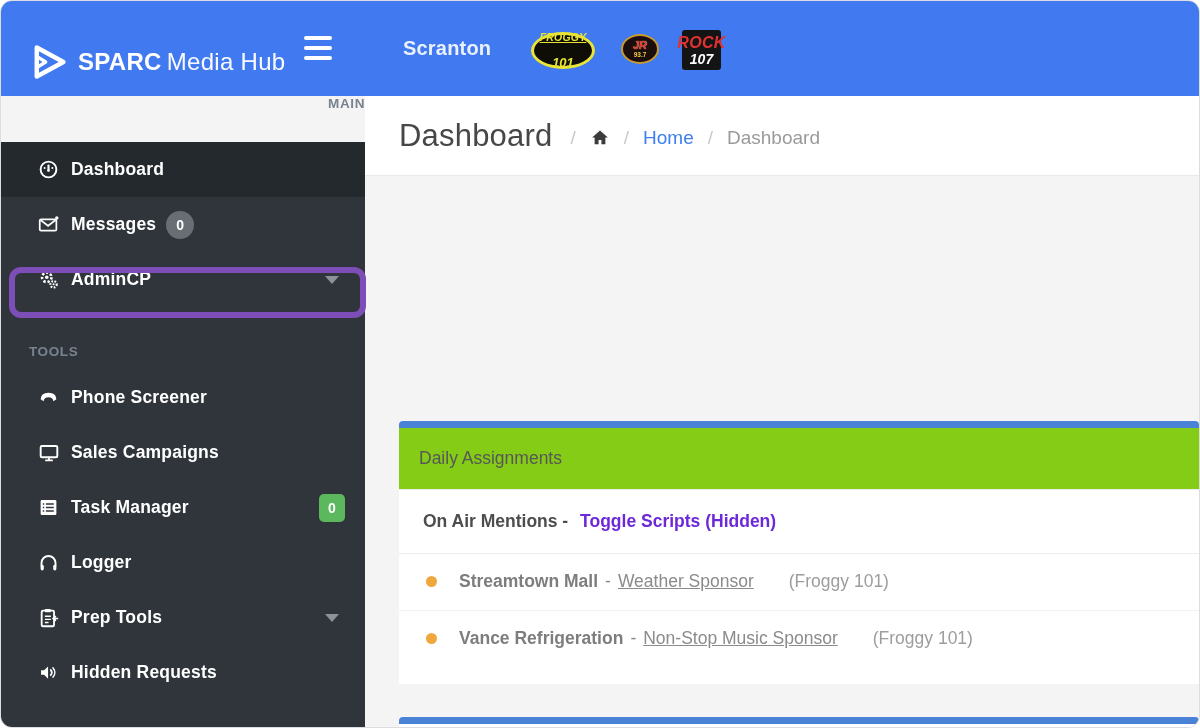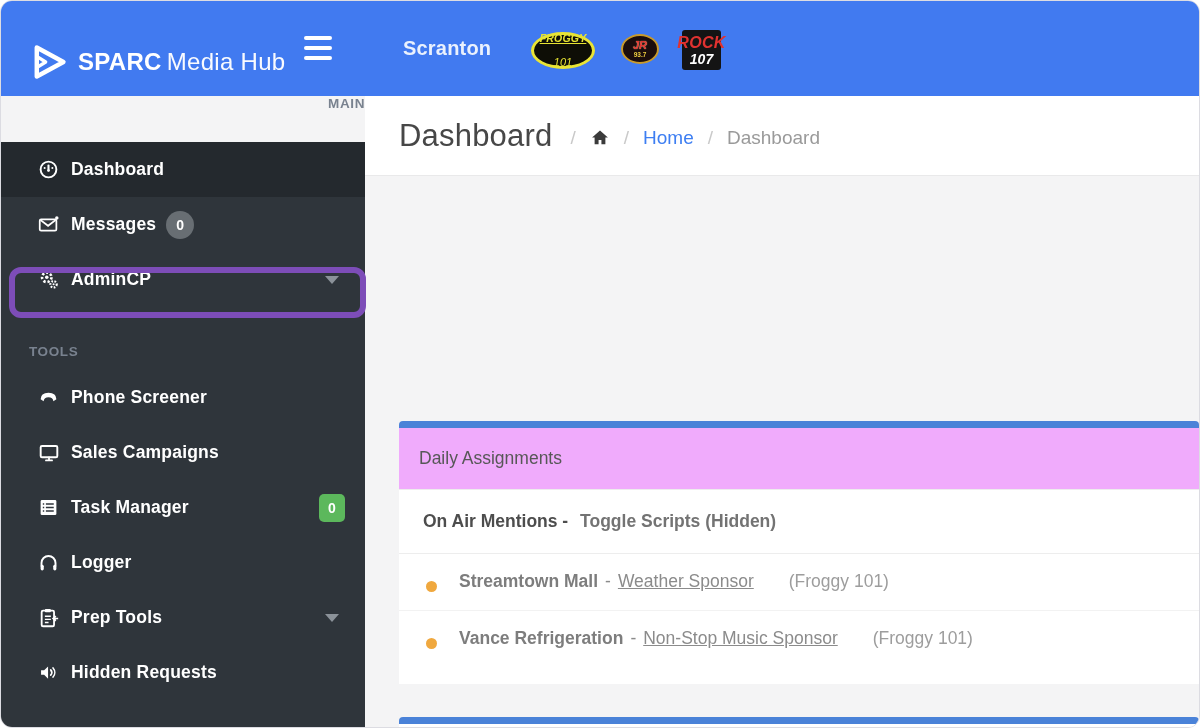--- a/index.html
+++ b/index.html
@@ -20,21 +20,21 @@
   .hamburger{ position:absolute; left:303px; top:35px; width:28px; height:24px; background:none; border:none;
     display:flex; flex-direction:column; justify-content:space-between; cursor:pointer;}
   .hamburger span{ display:block; height:4.2px; width:28px; background:#fff; border-radius:2px;}
   .market{ position:absolute; left:402px; top:0; height:95px; display:flex; align-items:center;
     color:#eaf1fd; font-size:20px; font-weight:700; letter-spacing:.2px;}
   .station{ position:absolute; display:flex; flex-direction:column; align-items:center; justify-content:center;
     cursor:pointer; line-height:1; text-align:center;}
   .station.froggy{ left:530px; top:31px; width:64px; height:37px; background:#0e0e06;
     border:3px solid #e9e435; border-radius:50%;}
   .froggy .s1{ color:#e6e332; font-size:10.5px; font-weight:700; font-style:italic; letter-spacing:.2px;text-decoration:underline;}
-  .froggy .s2{ color:#e6e332; font-size:11px; font-weight:400; font-style:italic; margin-top:13px;}
+  .froggy .s2{ color:#e6e332; font-size:13px; font-weight:700; font-style:italic; margin-top:13px;}
   .station.jr{ left:620px; top:33px; width:38px; height:30px; background:#1b0d0c;
     border:2px solid #c89a2c; border-radius:50%;}
   .jr .s1{ color:#e23431; font-size:11px; font-weight:700; font-style:italic; text-shadow:0 0 1px #f7e9b0;}
   .jr .s2{ color:#f0d040; font-size:6.5px; font-weight:700; margin-top:1px;}
   .station.rock{ left:681px; top:29px; width:39px; height:40px; background:#141414; border-radius:3px;}
   .rock .s1{ color:#e03230; font-size:16px; font-weight:700; font-style:italic; letter-spacing:.3px;}
   .rock .s2{ color:#ffffff; font-size:14px; font-weight:700; font-style:italic; margin-top:1px;}
   
   .app{ display:flex; height:633px; }
   
@@ -59,24 +59,24 @@
   .content-header{ height:80px; background:#fff; border-bottom:1px solid #e9e9ea;
     display:flex; align-items:center; padding-left:34px; flex:none;}
   .page-title{ font-size:31px; font-weight:400; color:#474747; letter-spacing:.2px; margin-right:18px;}
   .crumbs{ display:flex; align-items:center; gap:14px; font-size:19px; margin-top:4px;}
   .sep{ color:#c9c9c9; }
   .home-link{ color:#3d7ef2; cursor:pointer; text-decoration:none;}
   .crumb-current{ color:#9a9a9a; }
   .content{ flex:1; overflow:hidden; }
   .box{ margin-left:34px; background:#fff; border-top:7px solid #4a82d8; border-radius:4px 4px 0 0;}
   .box1{ margin-top:245px; }
-  .box-header{ padding:20px; font-size:17.5px; color:#575757; background:#f0abfc; border-bottom:1px solid #ededed;}
+  .box-header{ padding:20px; font-size:17.5px; color:#575757; background:#84cc16; border-bottom:1px solid #ededed;}
   .onair{ padding:21px 24px; font-size:17.5px; color:#4d4d4d; font-weight:700; border-bottom:1px solid #ededed;}
-  .toggle-link{ color:#737373; cursor:pointer; text-decoration:none; margin-left:7px; font-weight:700;}
-  .assignment{ display:flex; align-items:flex-end; padding:17px 24px 18px 27px; font-size:17.5px; color:#8b8b8b;}
+  .toggle-link{ color:#6d28d9; cursor:pointer; text-decoration:none; margin-left:7px; font-weight:700;}
+  .assignment{ display:flex; align-items:center; padding:17px 24px 18px 27px; font-size:17.5px; color:#8b8b8b;}
   .assignment + .assignment{ border-top:1px solid #f2f2f2; }
   .assignment.last{ padding-bottom:35px; }
   .dot{ width:11px; height:11px; border-radius:50%; background:#f0a83e; margin-right:22px; flex:none;}
   .a-name{ font-weight:700; color:#7d7d7d; margin-right:7px;}
   .a-dash{ margin-right:7px; color:#8b8b8b;}
   .a-sponsor{ text-decoration:underline; color:#8b8b8b; margin-right:7px; cursor:pointer;}
   .a-station{ color:#9d9d9d;margin-left:28px; }
   .box2{ margin-top:33px; height:13px; }
   
   .highlight{ position:absolute; left:8px; top:266px; width:357px; height:51px;

